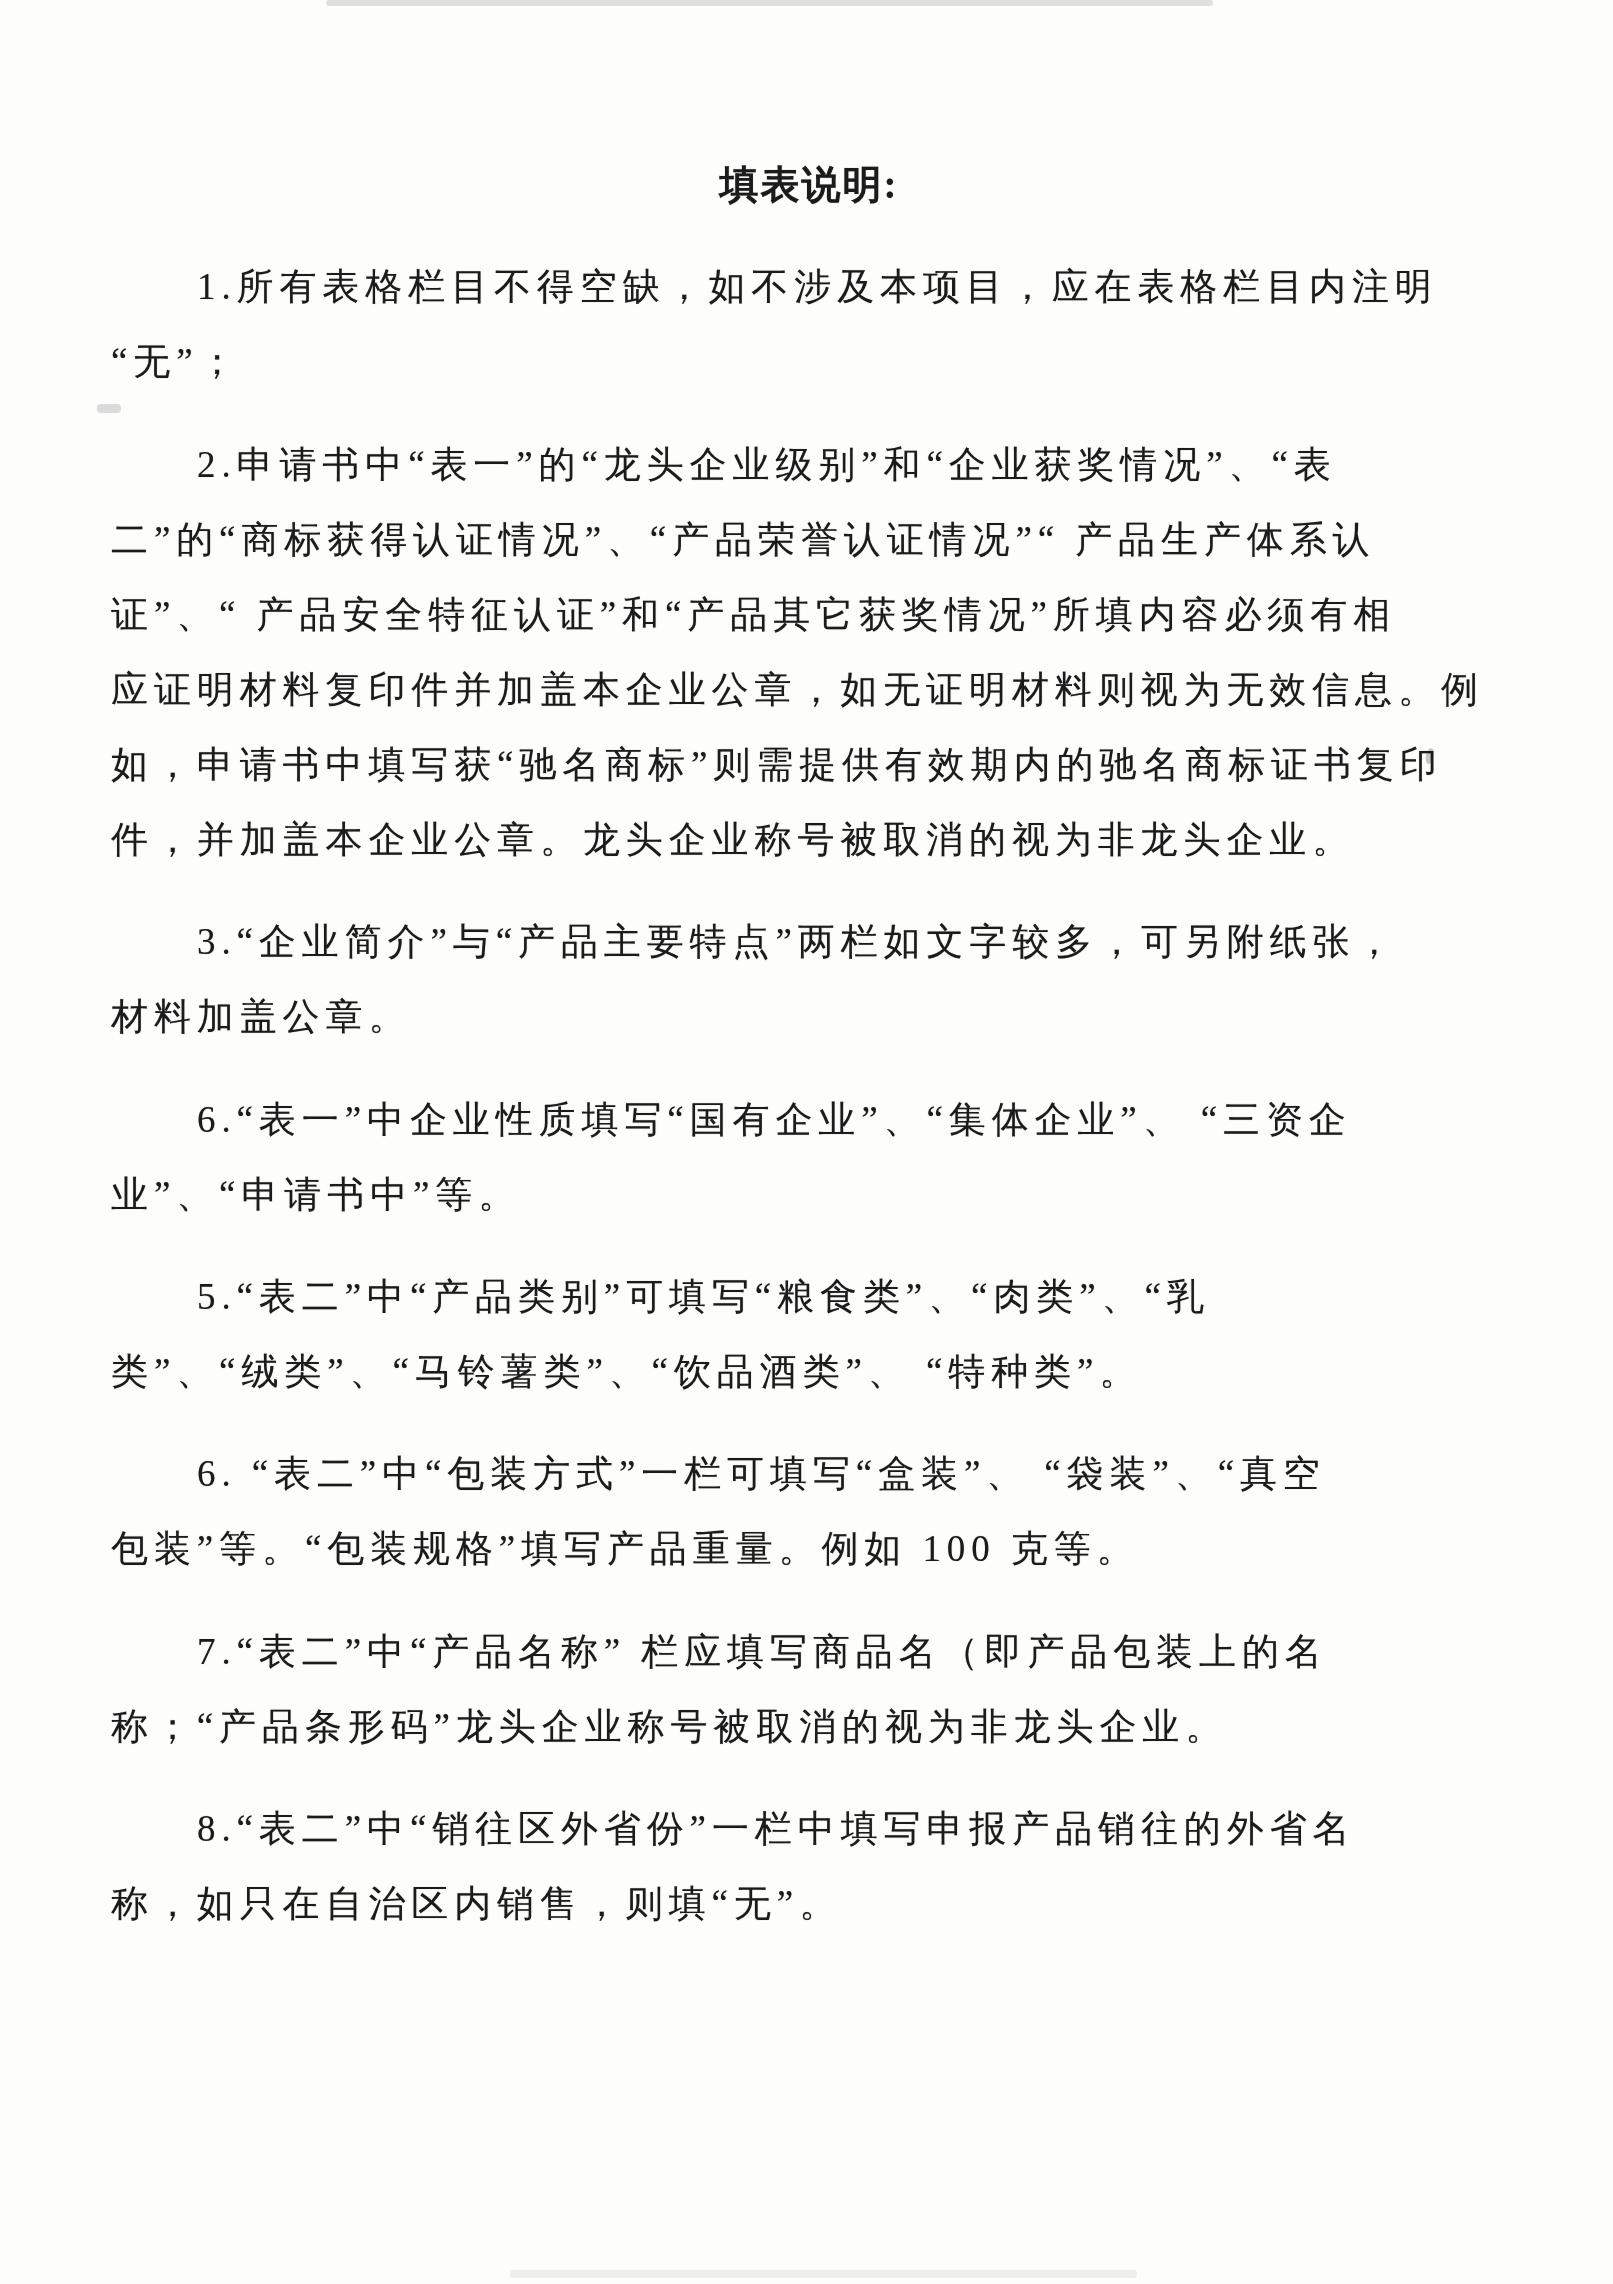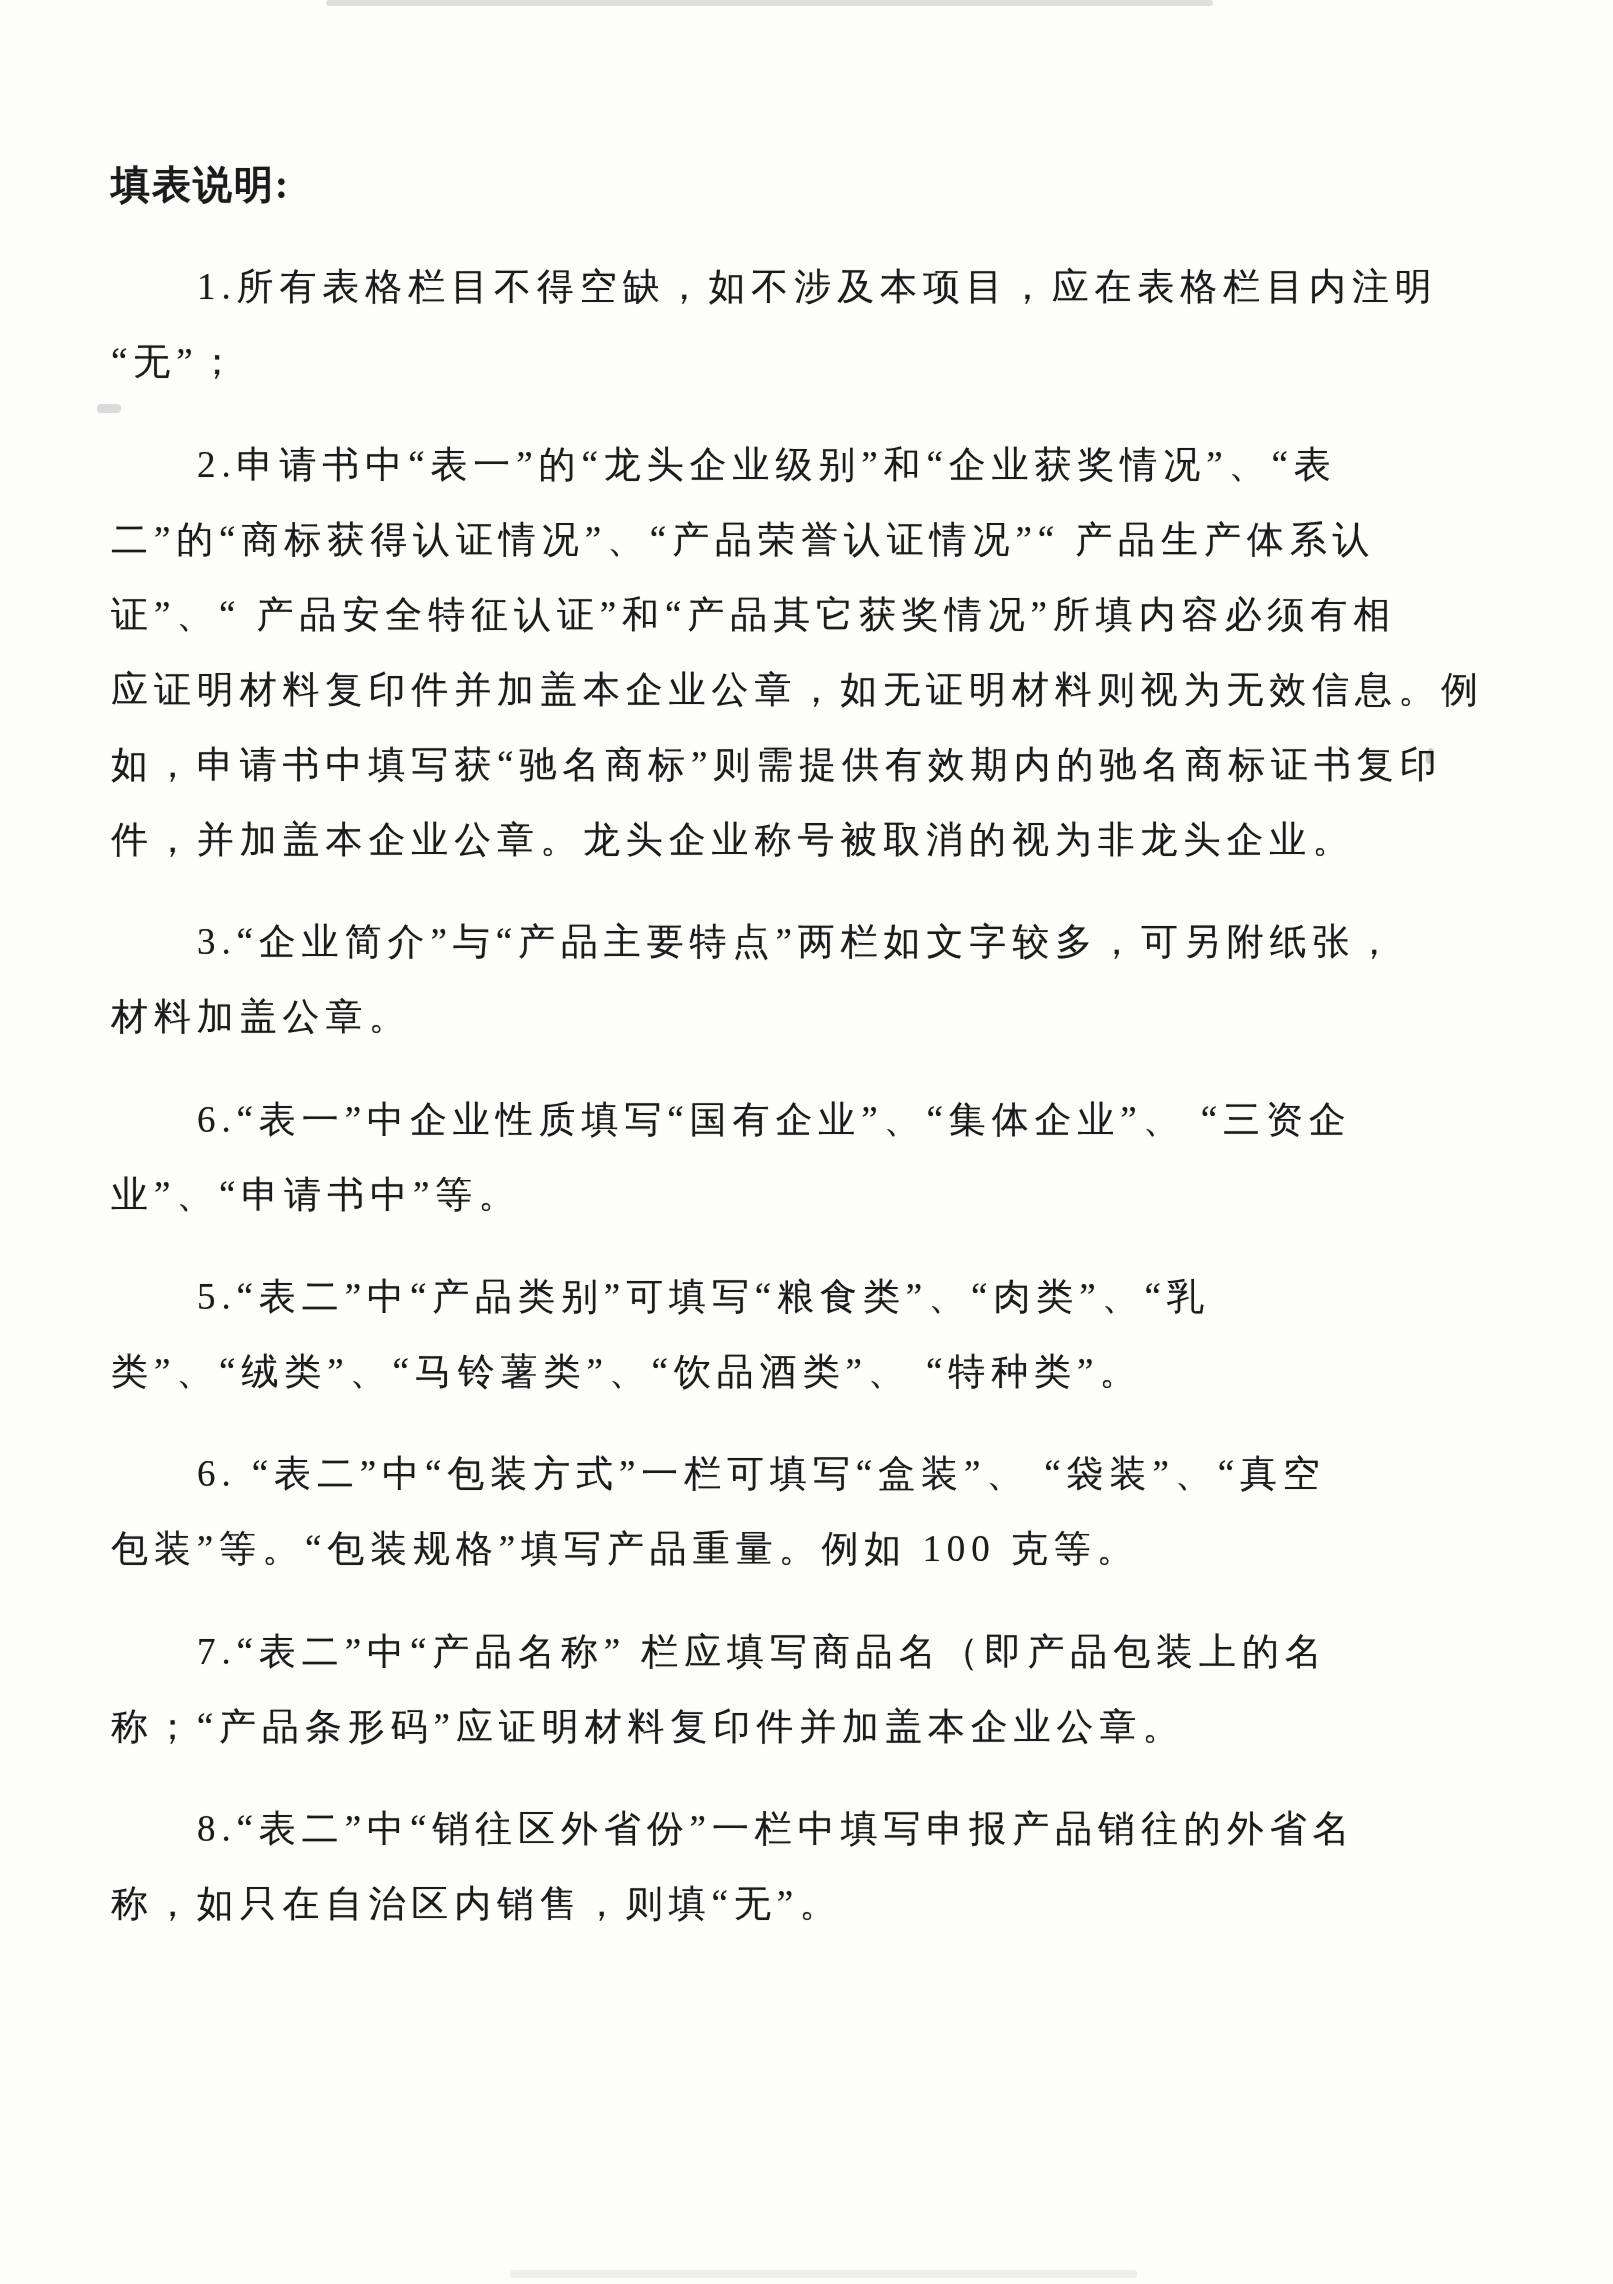--- a/index.html
+++ b/index.html
@@ -45,20 +45,21 @@
   .doc-title {
     font-size: 39px;
     font-weight: bold;
     letter-spacing: 2px;
     line-height: 75px;
     height: 75px;
     margin: 0 0 27.4px 0;
     white-space: nowrap;
     
     text-shadow: 0 0 1px rgba(20,20,20,.45);
+    text-align: center;
   }
   .para {
     margin: 0 0 27.4px 0;
   }
   .para:last-child { margin-bottom: 0; }
   .line {
     font-size: 37px;
     letter-spacing: 5.9px;
     line-height: 75px;
     height: 75px;
@@ -112,21 +113,21 @@
       <div class="line">类”、“绒类”、“马铃薯类”、“饮品酒类”、 “特种类”。</div>
     </div>
 
     <div class="para">
       <div class="line first">6. “表二”中“包装方式”一栏可填写“盒装”、 “袋装”、“真空</div>
       <div class="line">包装”等。“包装规格”填写产品重量。例如 100 克等。</div>
     </div>
 
     <div class="para">
       <div class="line first">7.“表二”中“产品名称” 栏应填写商品名（即产品包装上的名</div>
-      <div class="line">称；“产品条形码”应证明材料复印件并加盖本企业公章。</div>
+      <div class="line">称；“产品条形码”龙头企业称号被取消的视为非龙头企业。</div>
     </div>
 
     <div class="para">
       <div class="line first">8.“表二”中“销往区外省份”一栏中填写申报产品销往的外省名</div>
       <div class="line">称，如只在自治区内销售，则填“无”。</div>
     </div>
 
   </div>
 </div>
 

